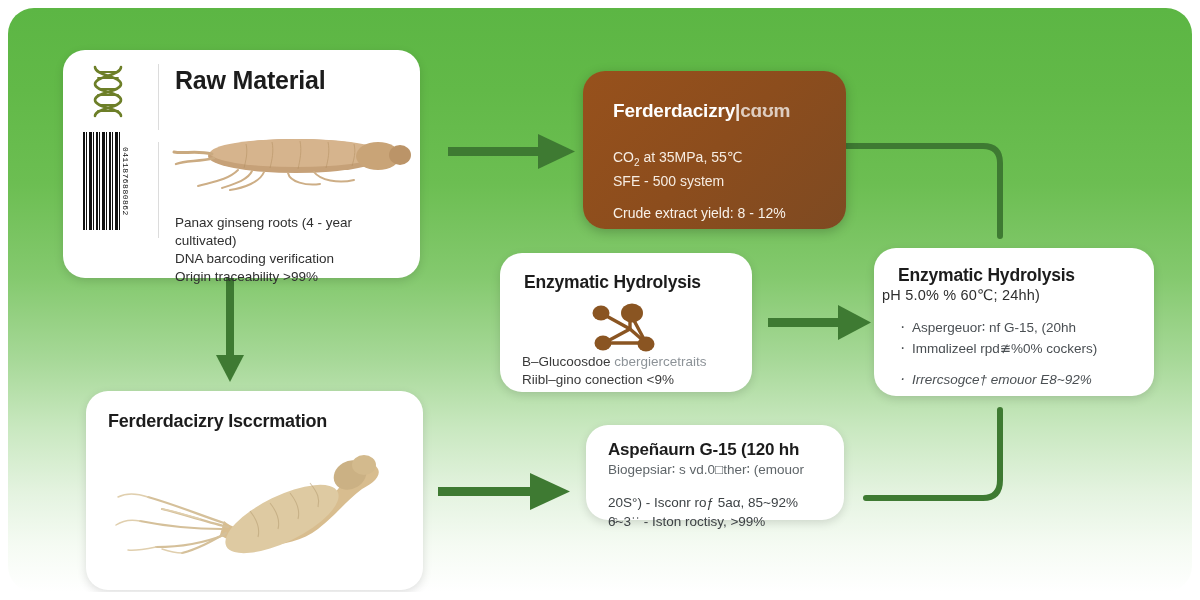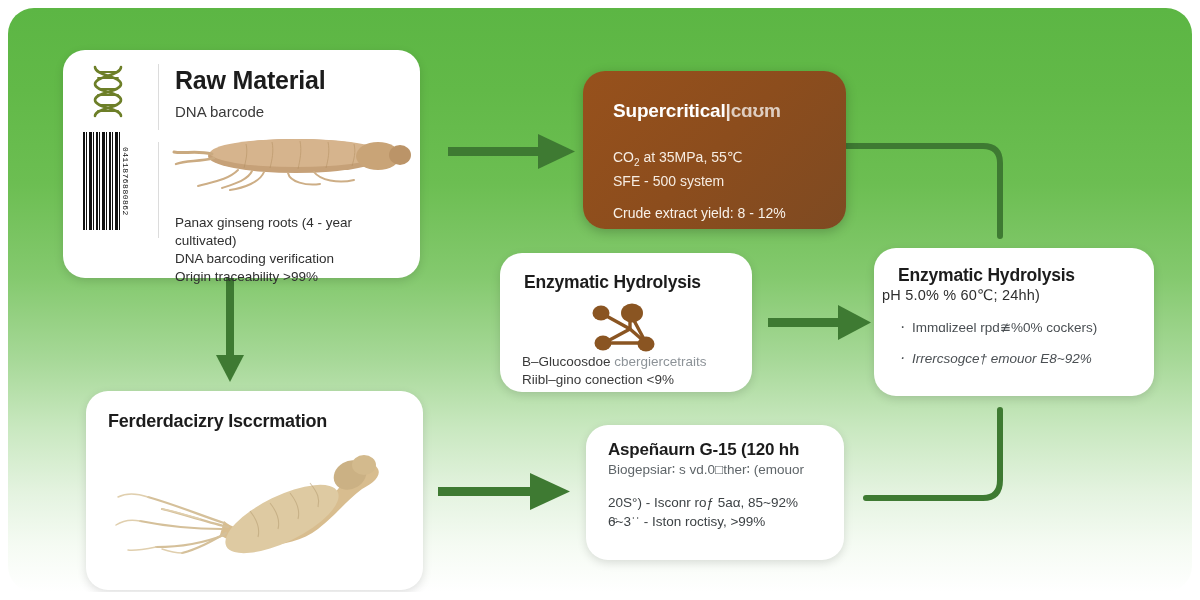--- a/index.html
+++ b/index.html
@@ -126,21 +126,21 @@
     content:"·";position:absolute;left:0;top:-1px;font-size:16px;color:#4a4f53;
   }
   #enz-rt-list li.gap{margin-top:10px;font-style:italic;}
 
   
   #card-ferm{left:78px;top:383px;width:337px;height:199px;}
   #card-ferm .c-title{font-size:18px;line-height:23px;padding:19px 0 0 22px;}
   #ferm-img{position:absolute;left:26px;top:58px;width:290px;height:105px;}
 
   
-  #card-asp{left:578px;top:417px;width:258px;height:135px;}
+  #card-asp{left:578px;top:417px;width:258px;height:95px;}
   #card-asp .c-title{font-size:17px;line-height:22px;padding:14px 0 0 22px;}
   #asp-sub{padding:0 10px 0 22px;font-size:13.5px;line-height:18px;color:#5f6569;}
   #asp-stats{padding:14px 10px 0 22px;font-size:13.5px;line-height:19px;color:#3d4245;}
 
   
   svg.conn{position:absolute;left:0;top:0;width:1184px;height:584px;overflow:visible;pointer-events:none;}
 </style>
 </head>
 <body>
 
@@ -196,21 +196,20 @@
           <div id="bc-bars"></div>
           <div id="bc-digits">0411876880862</div>
         </div>
       </div>
 
       <div class="vrule" style="top:14px;height:66px;"></div>
       <div class="vrule" style="top:92px;height:96px;"></div>
 
       <div id="raw-body">
         <div class="c-title">Raw Material</div>
-        <div class="c-sub">DNA barcode</div>
       </div>
 
       <svg id="raw-img" viewBox="0 0 250 65">
         <g>
           <ellipse cx="128" cy="26" rx="88" ry="17" fill="#c6a178"></ellipse>
           <ellipse cx="128" cy="23" rx="86" ry="14" fill="#d6b48d"></ellipse>
           <ellipse cx="210" cy="26" rx="22" ry="14" fill="#c9a477"></ellipse>
           <ellipse cx="232" cy="25" rx="11" ry="10" fill="#bb9468"></ellipse>
           <path d="M44 24 C28 20, 16 24, 6 22" stroke="#c9a97f" stroke-width="3" fill="none" stroke-linecap="round"></path>
           <path d="M46 28 C30 32, 18 30, 8 34" stroke="#cbab82" stroke-width="2.4" fill="none" stroke-linecap="round"></path>
@@ -234,21 +233,21 @@
       <div id="raw-lines">
         <div>Panax ginseng roots (4 - year cultivated)</div>
         <div>DNA barcoding verification</div>
         <div>Origin traceability &gt;99%</div>
       </div>
     </div>
 
     <div class="card brown" id="card-sc">
       <div class="inner">
         <div class="c-title light">
-          <span>Supercritical</span><span style="opacity:.85;">|</span><span style="opacity:.72;">cɑʊm</span>
+          <span>Ferderdacizry</span><span style="opacity:.85;">|</span><span style="opacity:.72;">cɑʊm</span>
         </div>
         <div id="sc-lines">
           <div>
             <span>CO</span><sub>2</sub><span> at 35MPa, 55℃</span>
           </div>
           <div>SFE - 500 system</div>
         </div>
         <div id="sc-yield">Crude extract yield: 8 - 12%</div>
       </div>
     </div>
@@ -278,20 +277,21 @@
           <span>B–Glucoosdoe </span><span class="faint">cbergiercetraits</span>
         </div>
         <div>Riibl–gino conection &lt;9%</div>
       </div>
     </div>
 
     <div class="card" id="card-enz-rt">
       <div class="c-title">Enzymatic Hydrolysis</div>
       <div id="enz-rt-cond">pH 5.0%   % 60℃;   24hh)</div>
       <ul id="enz-rt-list">
+        <li>Aspergeuor∶ nf G-15, (20hh</li>
         <li>Immɑlizeel rpd≇%0% cockers)</li>
         <li class="gap">Irrercsogce† emouor E8~92%</li>
       </ul>
     </div>
 
     <div class="card" id="card-ferm">
       <div class="c-title">Ferderdacizry Isccrmation</div>
 
       <svg id="ferm-img" viewBox="0 0 290 105">
         <g>

